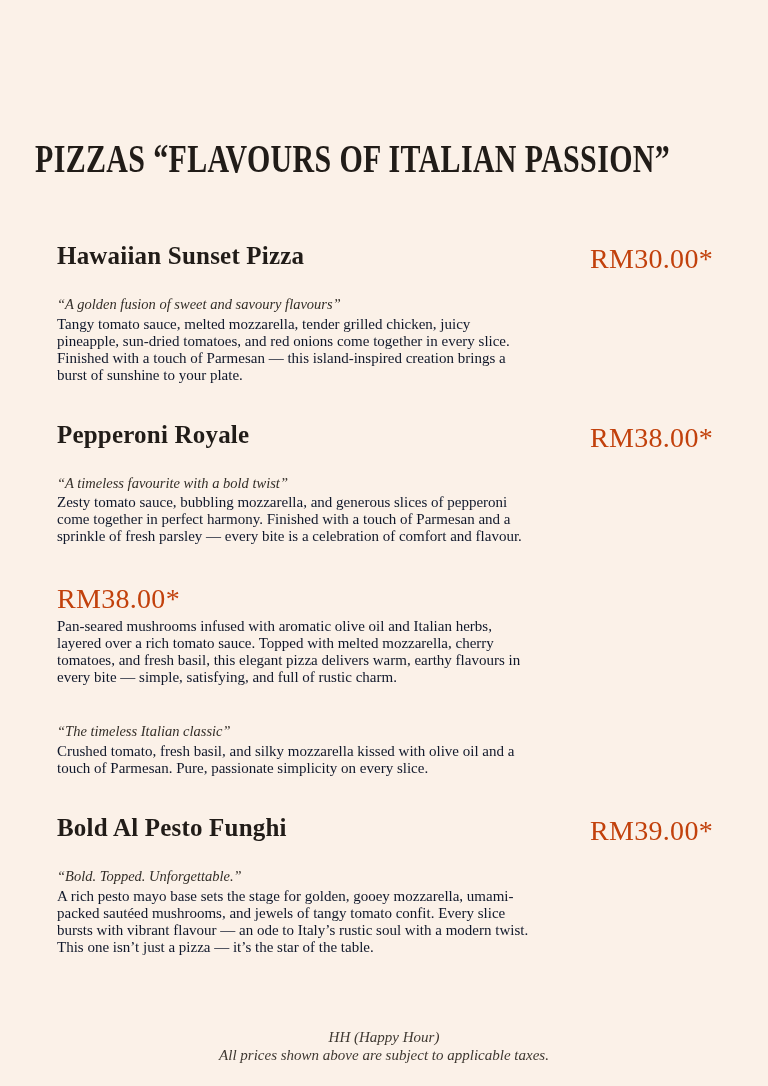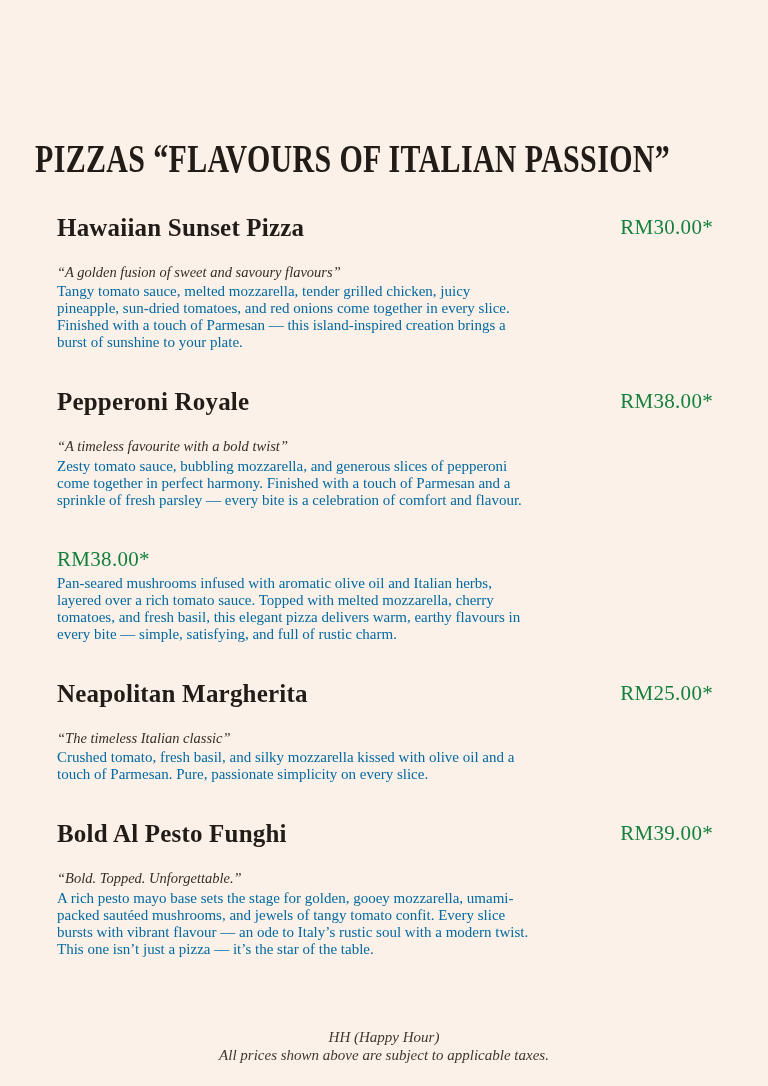--- a/index.html
+++ b/index.html
@@ -36,46 +36,47 @@
     position: absolute;
     top: 214px;
     left: 57px;
     right: 55px;
   }
   .menu-item { margin-bottom: 37px; }
   .item-header {
     display: flex;
     justify-content: space-between;
     align-items: flex-start;
+    margin-top: 28px;
   }
   .item-name {
     font-size: 25px;
     font-weight: bold;
     color: #211C18;
     letter-spacing: 0.2px;
     line-height: 1.15;
   }
   .item-price {
-    font-size: 21px;
-    color: #15803d;
+    font-size: 28px;
+    color: #c2410c;
     letter-spacing: 0.3px;
     white-space: nowrap;
     padding-top: 1px;
   }
   .item-tagline {
     font-style: italic;
     font-size: 14.5px;
     color: #332E28;
     margin-top: 21px;
     line-height: 1.15;
   }
   .item-desc {
     font-size: 15px;
     line-height: 17px;
-    color: #0369a1;
+    color: #0f172a;
     max-width: 478px;
     margin-top: 3px;
   }
   .footer {
     position: absolute;
     bottom: 16px;
     left: 0;
     width: 100%;
     text-align: center;
     font-style: italic;
@@ -112,24 +113,20 @@
     </div>
 
     <div class="menu-item">
       <div class="item-header">
         <div class="item-price">RM38.00*</div>
       </div>
       <div class="item-desc">Pan-seared mushrooms infused with aromatic olive oil and Italian herbs, layered over a rich tomato sauce. Topped with melted mozzarella, cherry tomatoes, and fresh basil, this elegant pizza delivers warm, earthy flavours in every bite — simple, satisfying, and full of rustic charm.</div>
     </div>
 
     <div class="menu-item">
-      <div class="item-header">
-        <div class="item-name">Neapolitan Margherita</div>
-        <div class="item-price">RM25.00*</div>
-      </div>
       <div class="item-tagline">“The timeless Italian classic”</div>
       <div class="item-desc">Crushed tomato, fresh basil, and silky mozzarella kissed with olive oil and a touch of Parmesan. Pure, passionate simplicity on every slice.</div>
     </div>
 
     <div class="menu-item">
       <div class="item-header">
         <div class="item-name">Bold Al Pesto Funghi</div>
         <div class="item-price">RM39.00*</div>
       </div>
       <div class="item-tagline">“Bold. Topped. Unforgettable.”</div>

